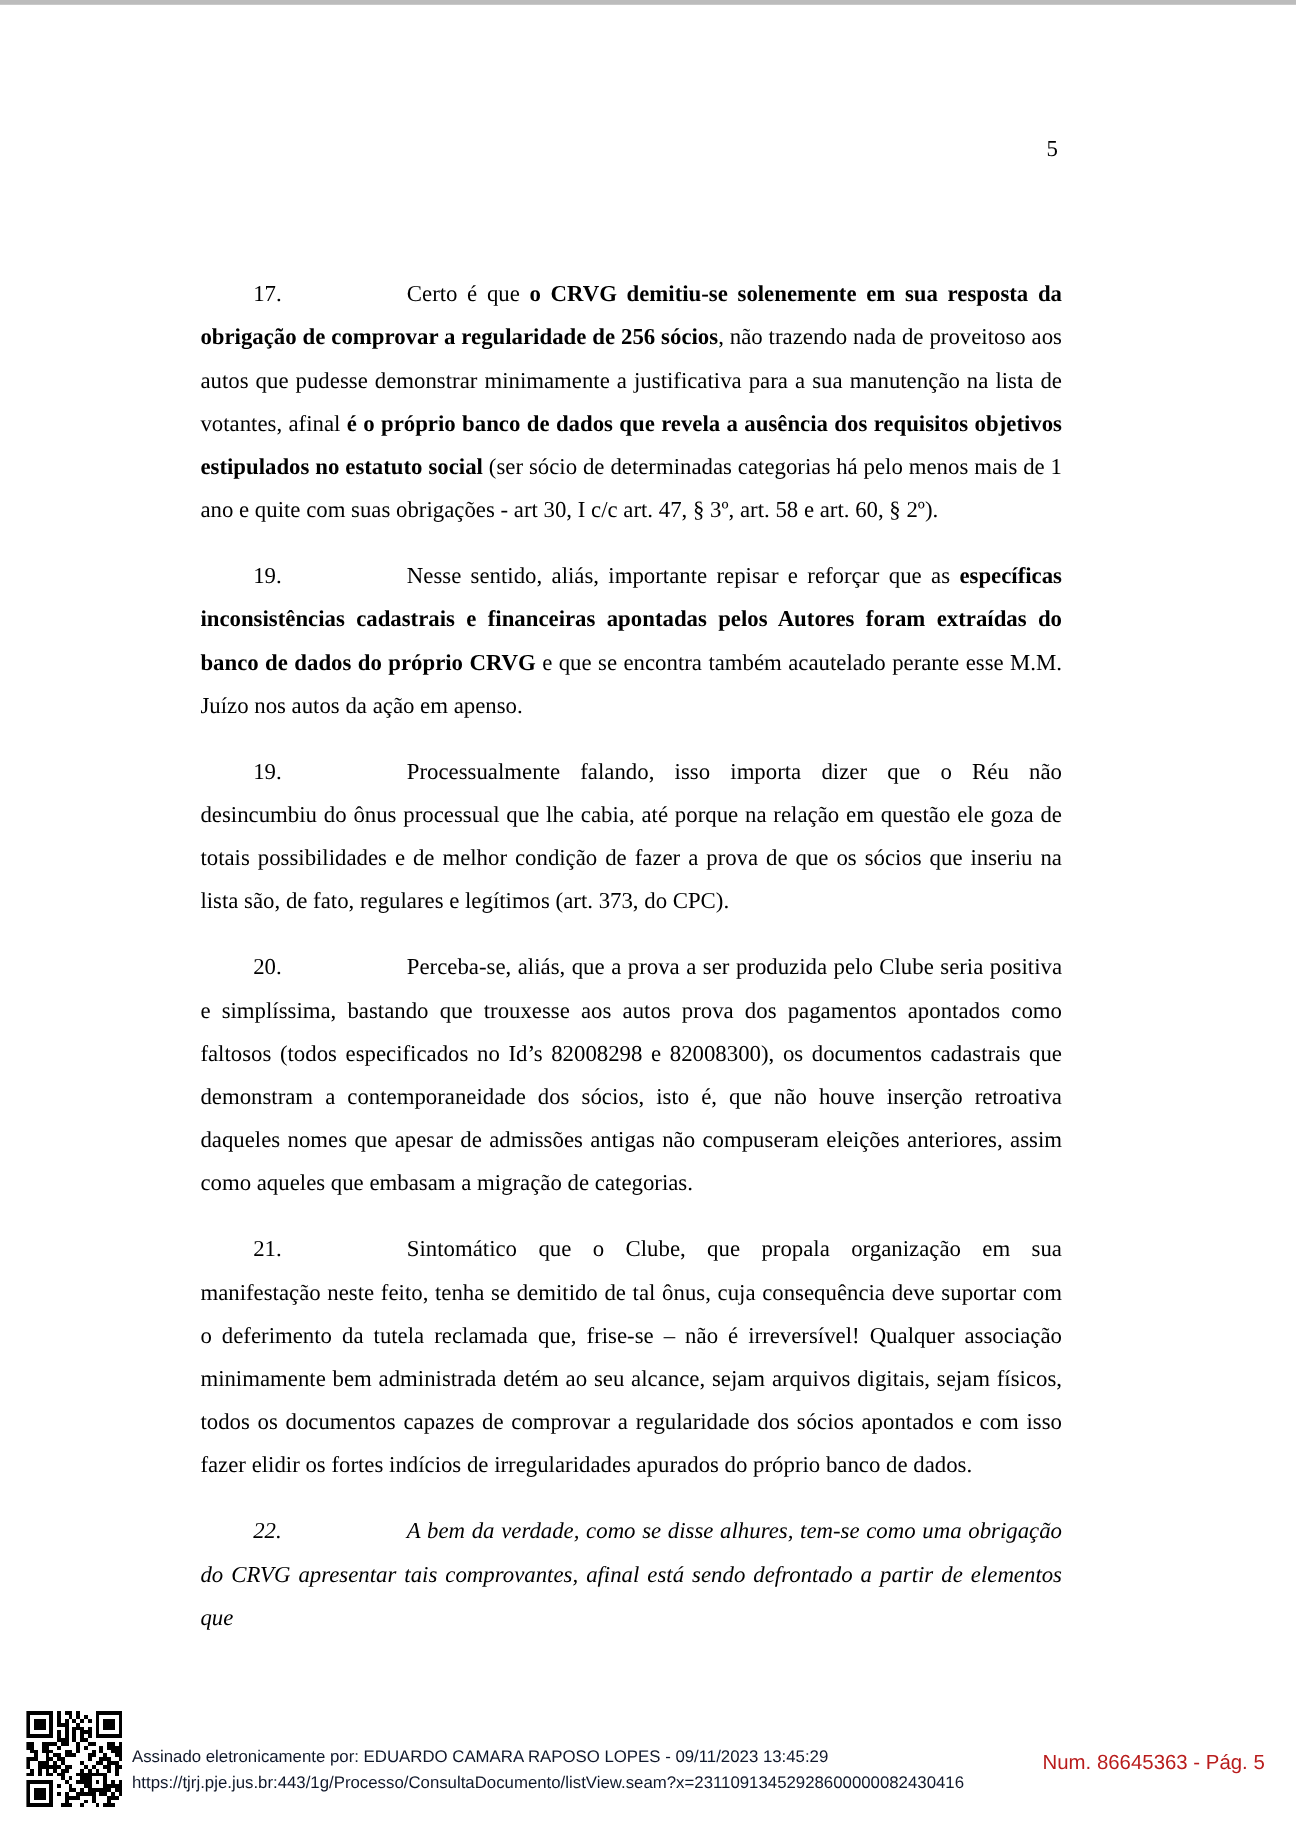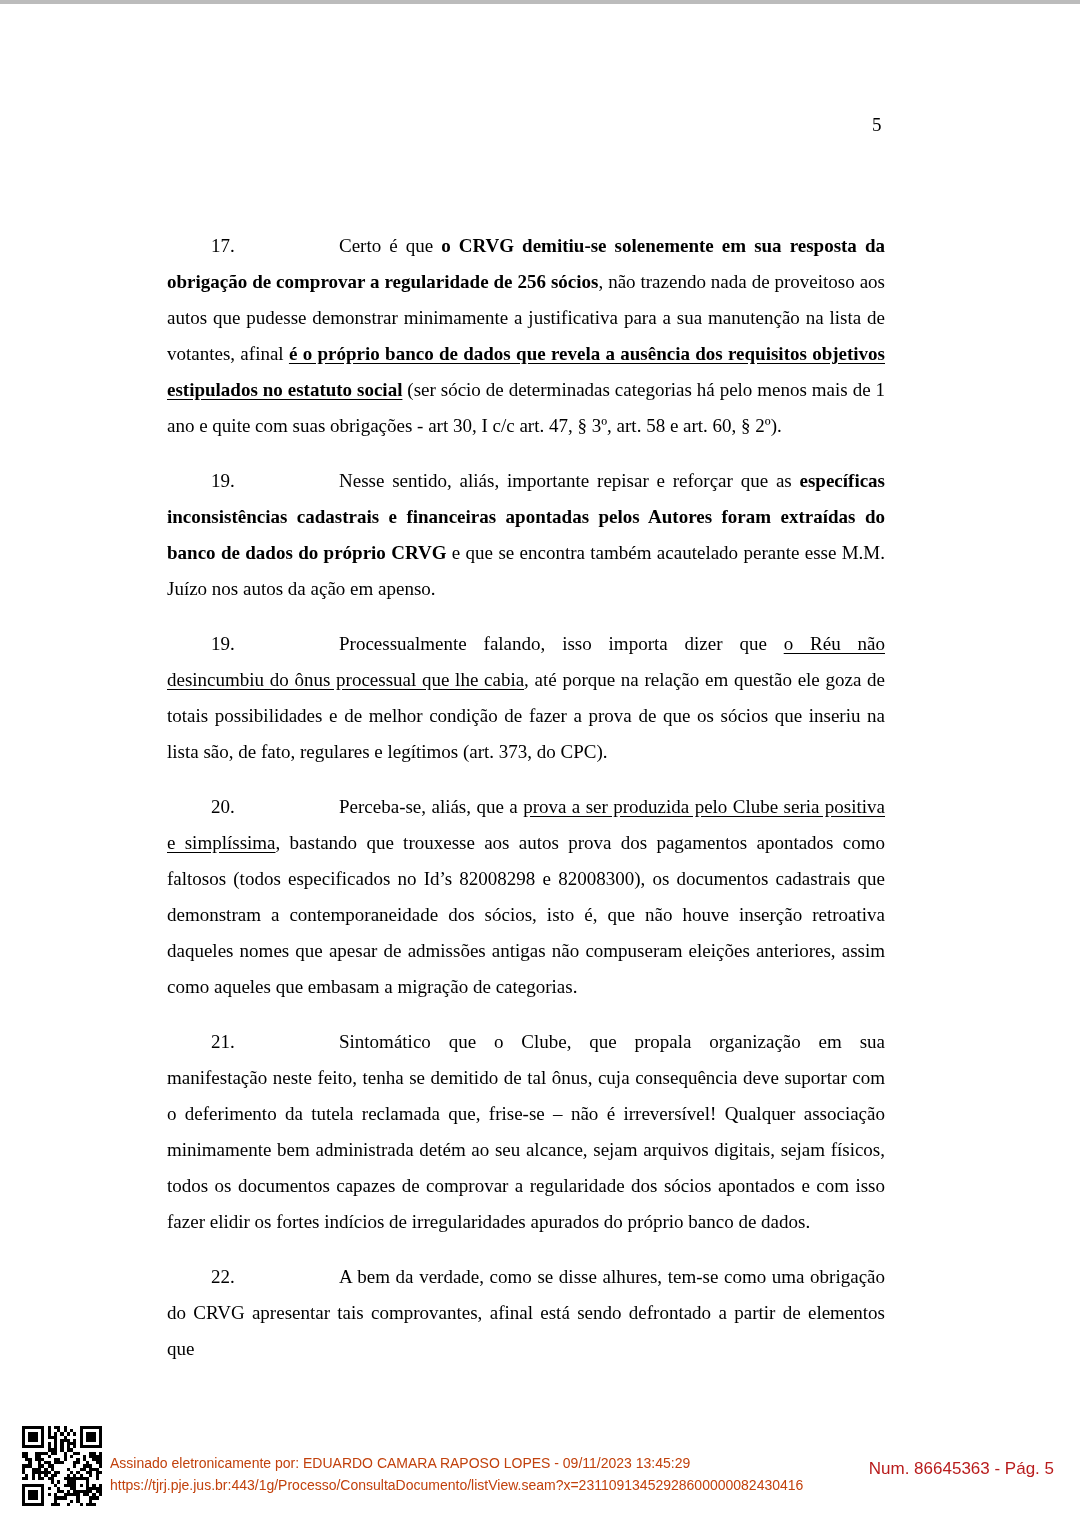--- a/index.html
+++ b/index.html
@@ -11,28 +11,28 @@
   }
   .top-edge { position:absolute; top:0; left:0; width:100%; height:4px; background:#bcbcbc; }
   .page-number { position:absolute; top:114px; left:872px; font-size:19px; }
   .body-text {
     position:absolute; top:228px; left:167px; width:718px;
     font-size:19px; line-height:36px; text-align:justify; hyphens:none;
   }
   .para { margin:0 0 19px 0; }
   .pnum { display:inline-block; width:128px;margin-left:44px; }
   .b { font-weight:bold; }
-  .u { text-decoration:underline; text-underline-offset:3px; }
-  .cont { text-align-last:justify; }
+  .u { text-underline-offset:3px; }
+  .cont { text-align-last:justify;font-style:italic; }
   .qr { position:absolute; left:22px; top:1424px; width:80px; height:84px; }
   .qr svg { width:100%; height:100%; shape-rendering:crispEdges; }
   .sig-block {
     position:absolute; left:110px; top:1452px;
     font-family:"Liberation Sans","DejaVu Sans",sans-serif;
-    font-size:14px; line-height:22px; color:#c2410c; white-space:nowrap;
+    font-size:14px; line-height:22px; color:#0f172a; white-space:nowrap;
   }
   .page-ref {
     position:absolute; top:1459px; right:26px;
     font-family:"Liberation Sans","DejaVu Sans",sans-serif;
     font-size:17px; color:#b91c1c; white-space:nowrap;
   }
 </style>
 </head>
 <body>
 

